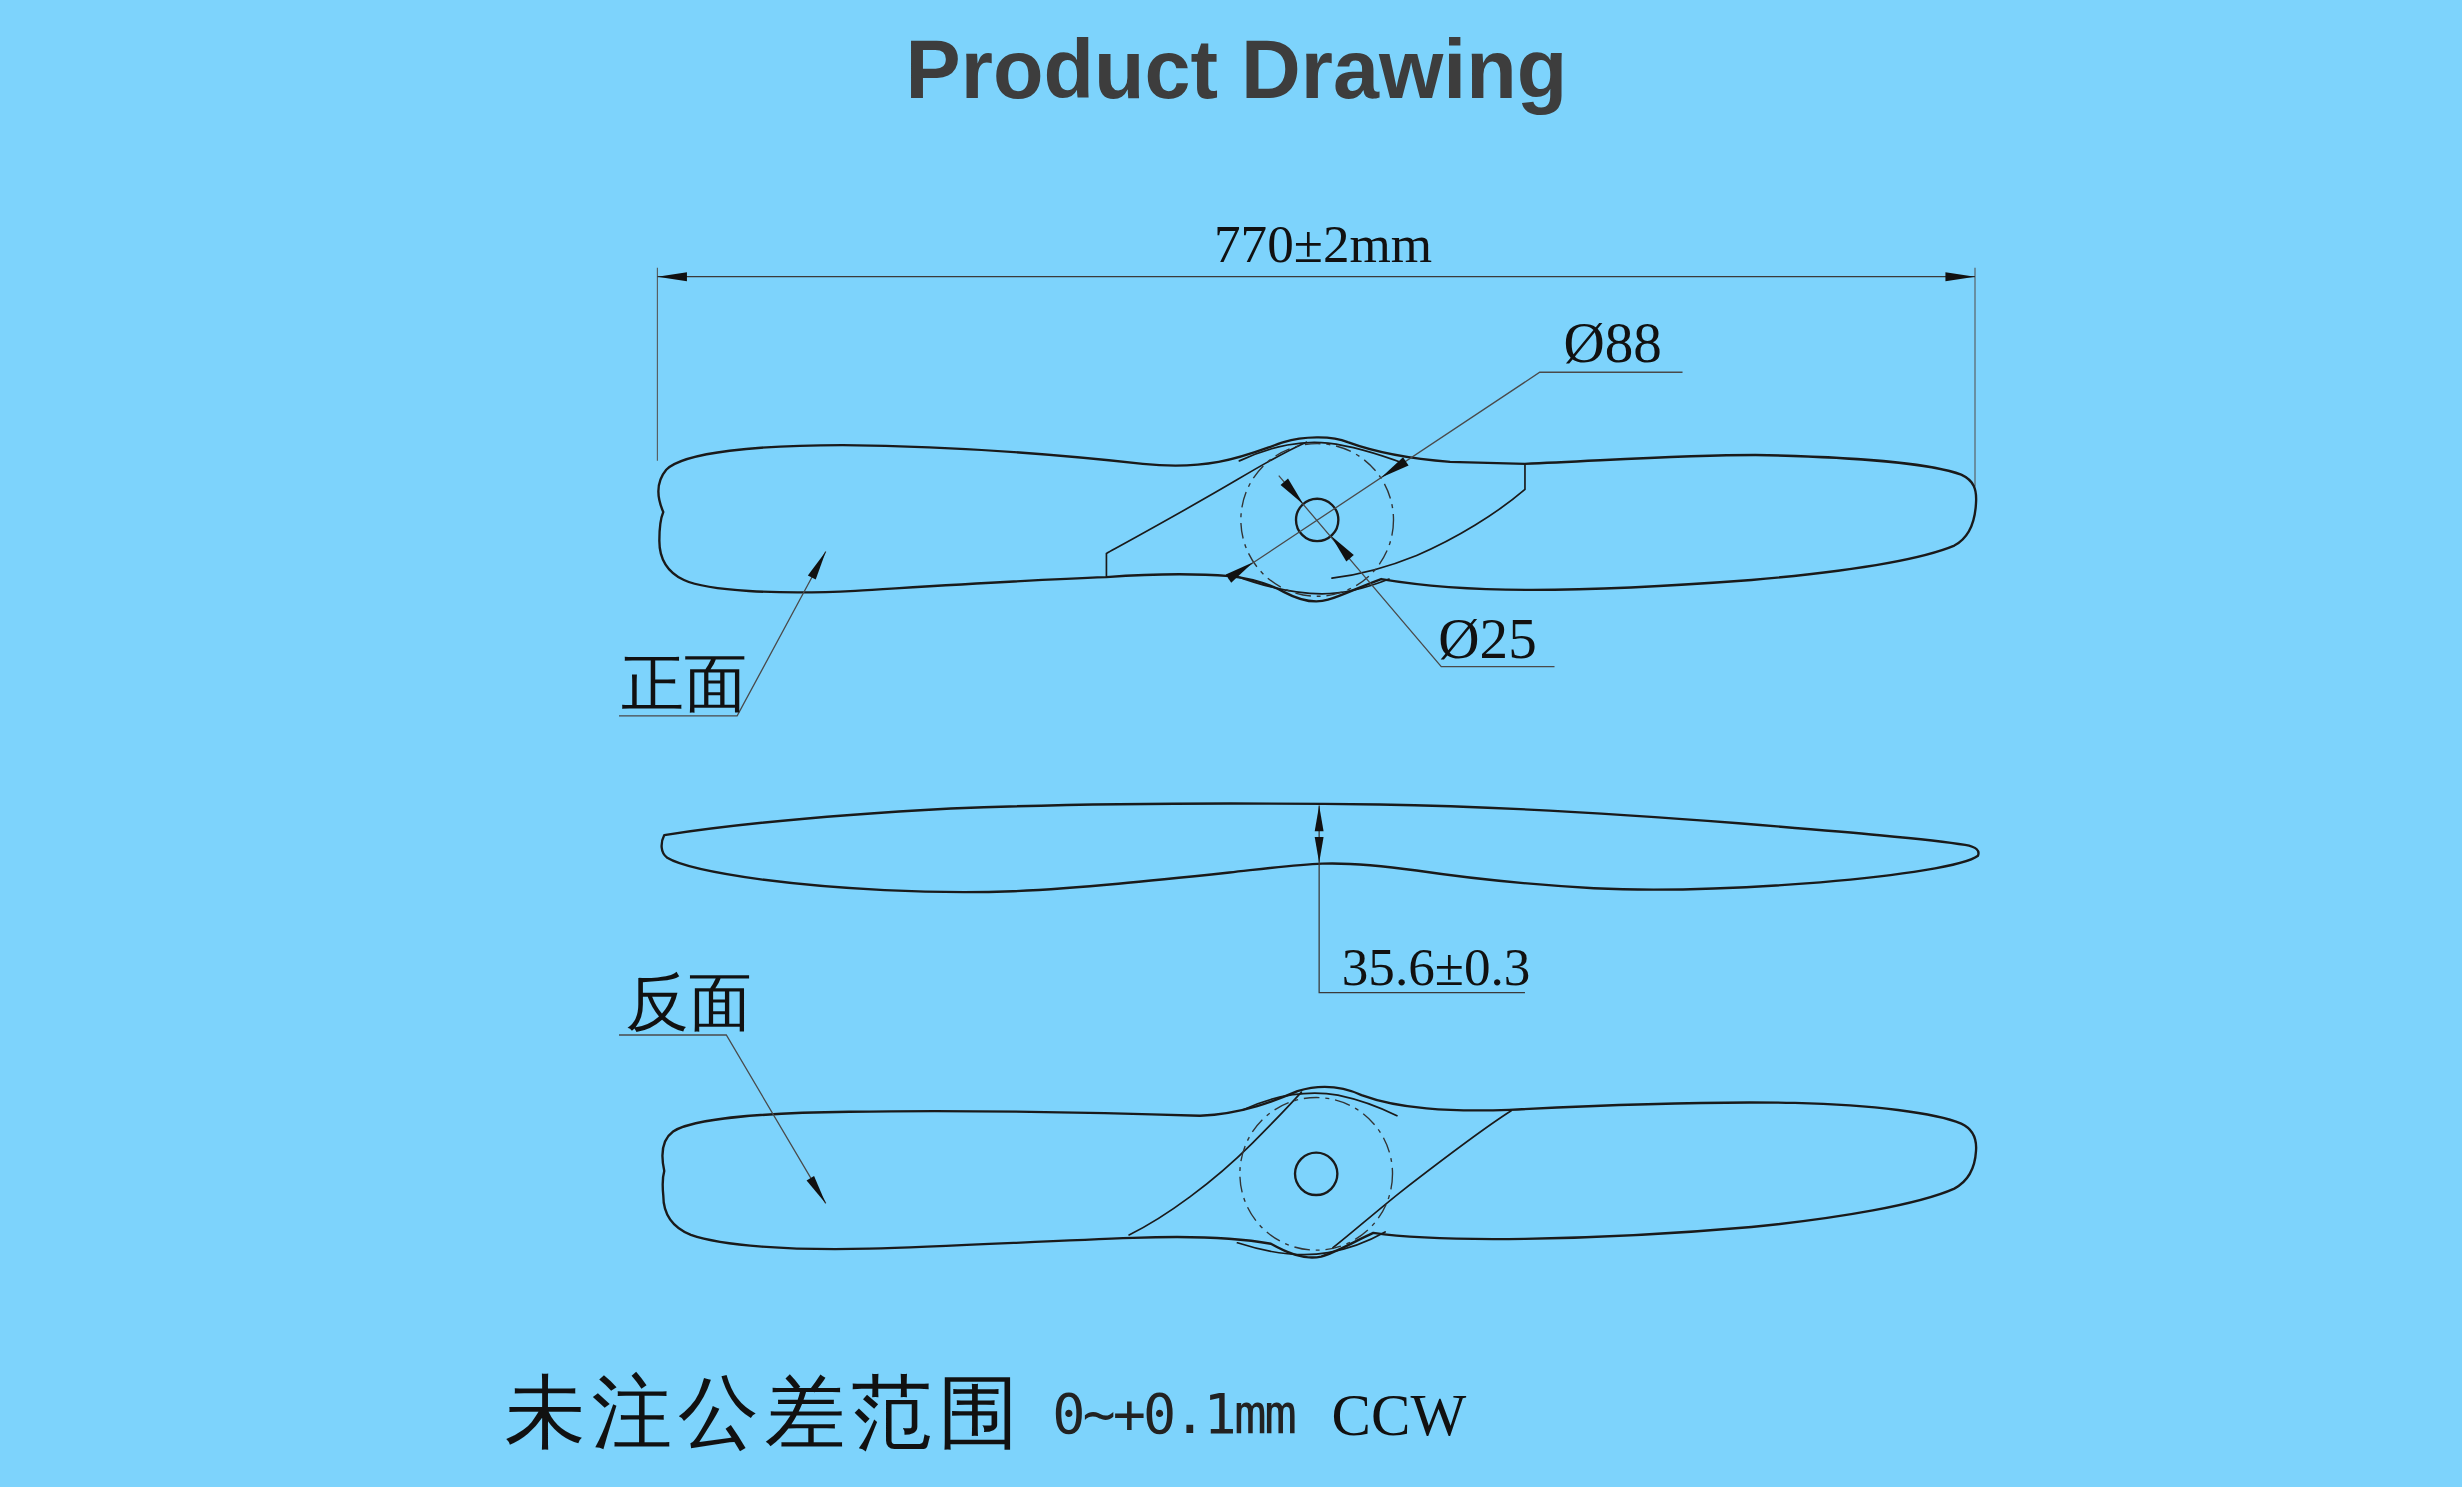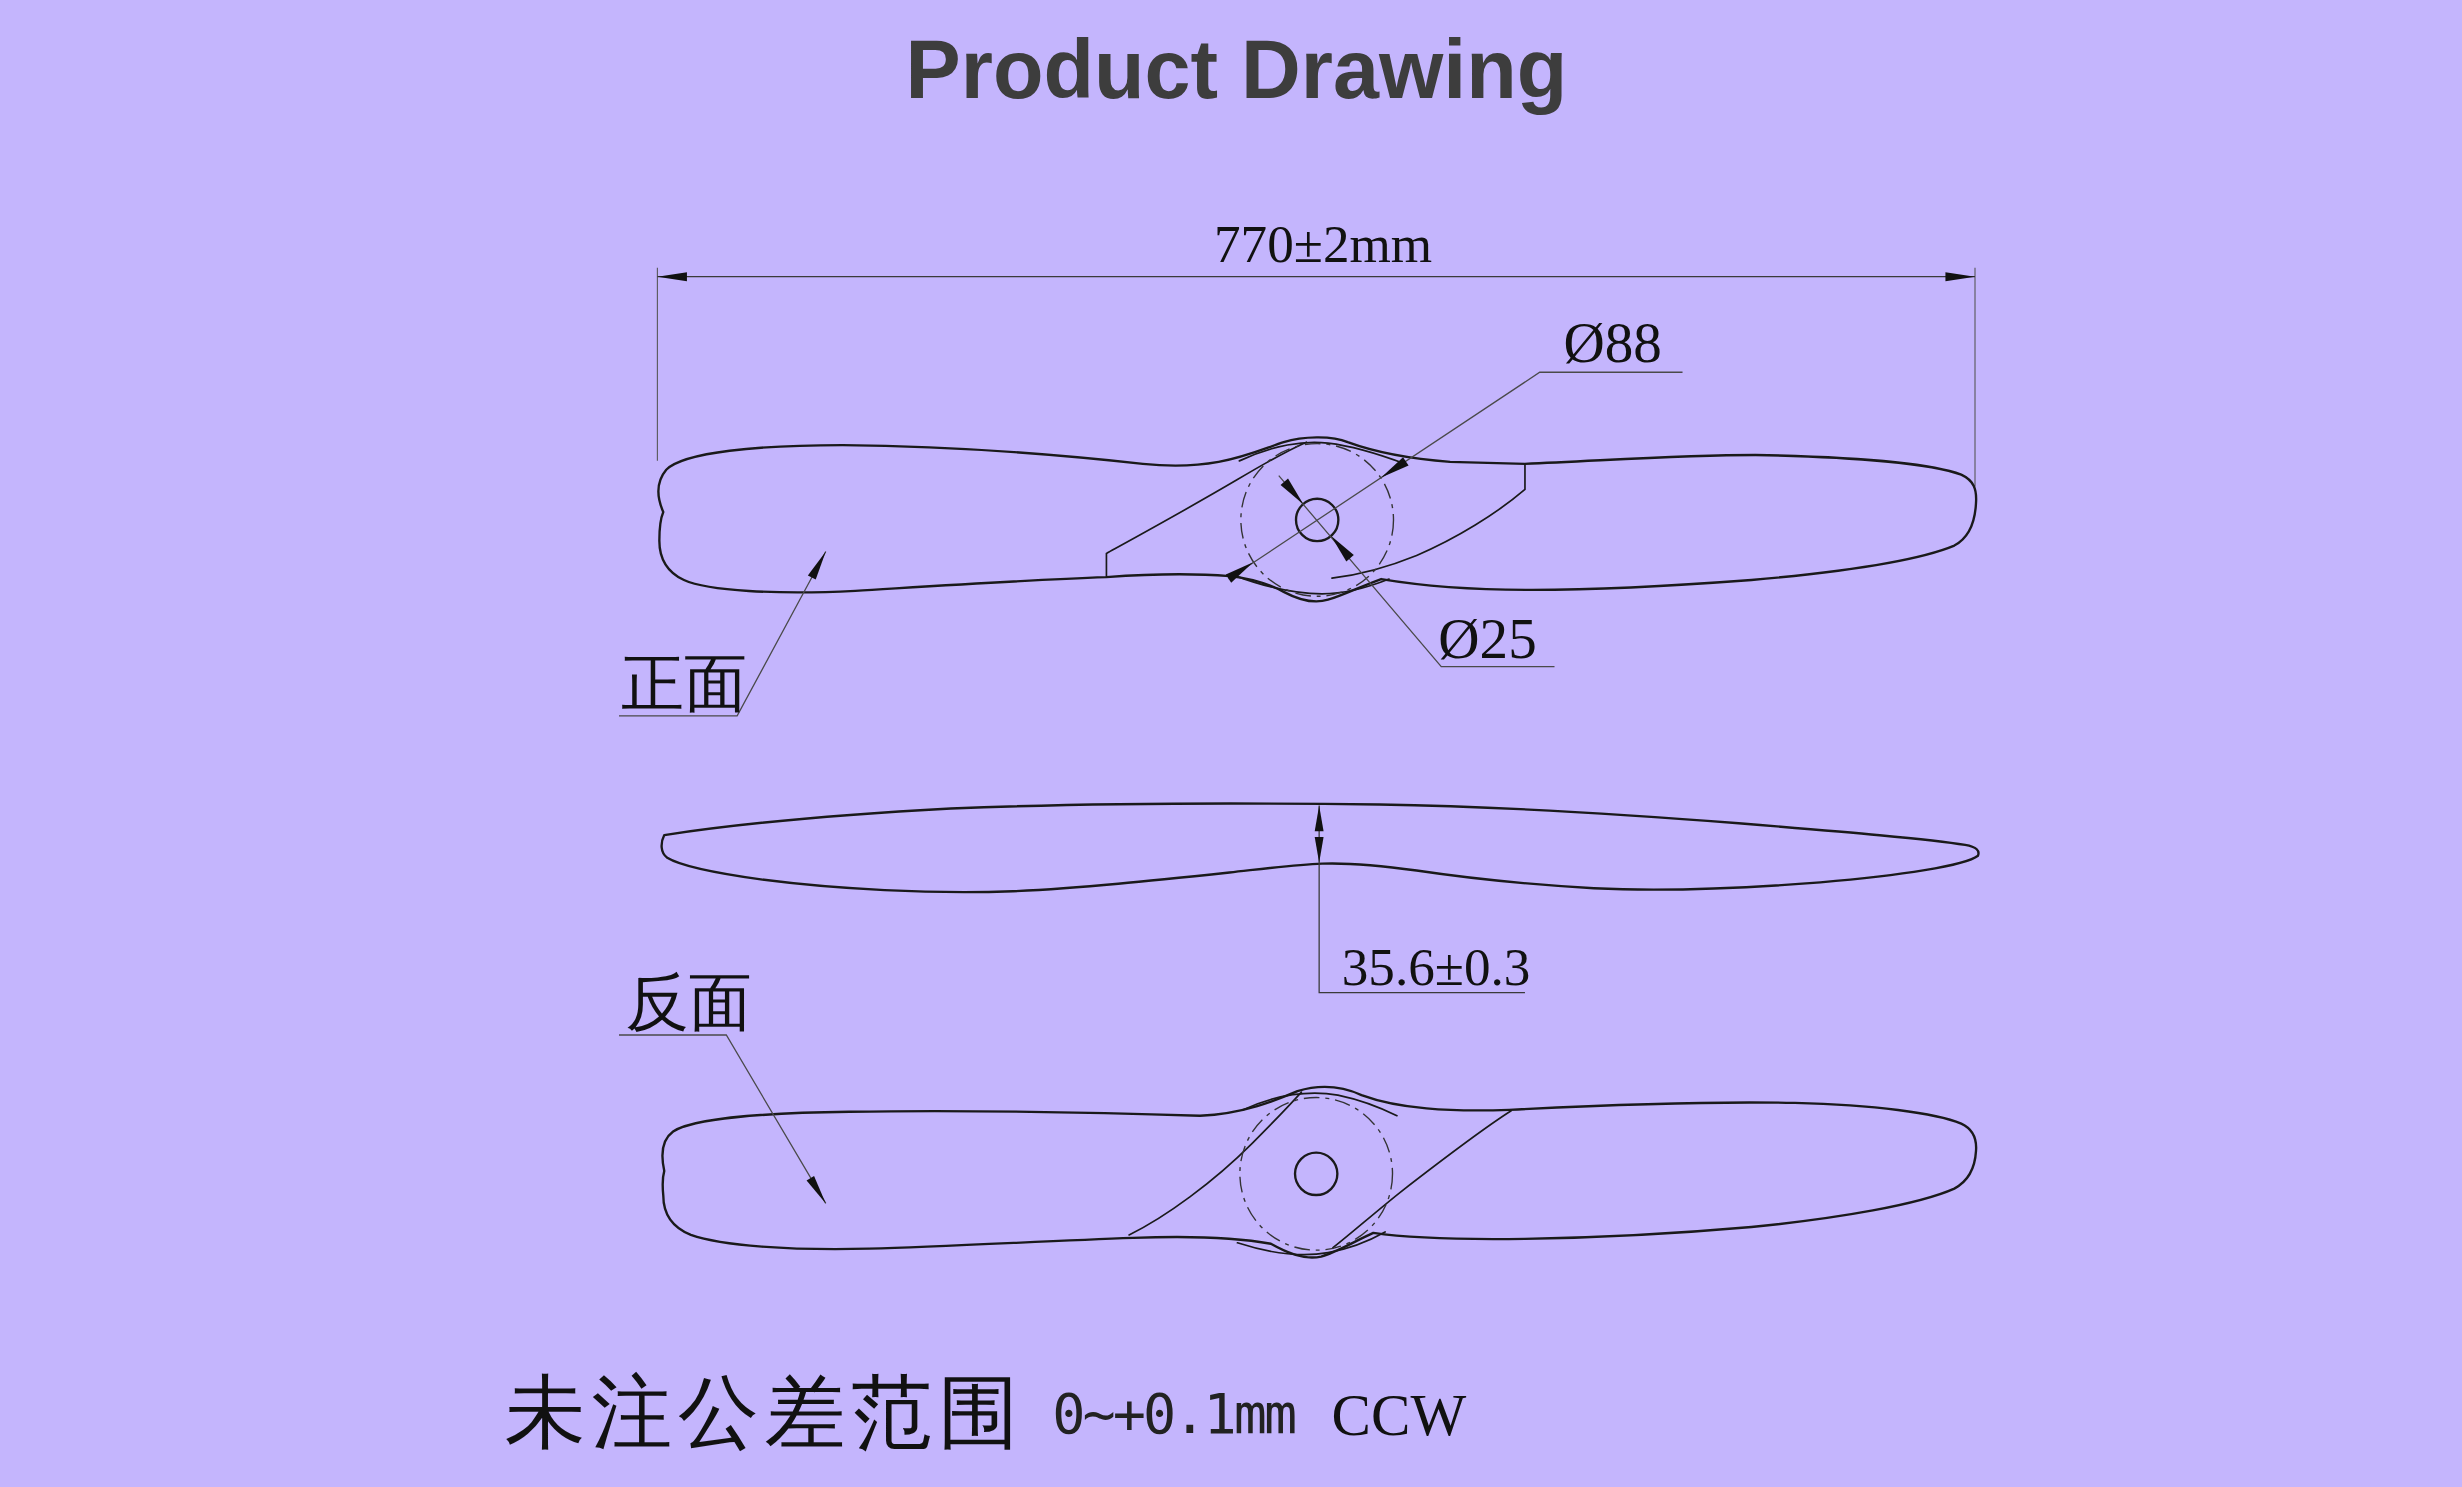--- a/index.html
+++ b/index.html
@@ -1,16 +1,16 @@
 <!DOCTYPE html>
 <html><head>
 <meta charset="utf-8">
 <style>
   html,body{margin:0;padding:0;background:#ffffff;}
-  .sheet{position:relative;width:2463px;height:1487px;background:#c4b5fd;overflow:hidden;text-align:center;}
+  .sheet{position:relative;width:2463px;height:1487px;background:#7dd3fc;overflow:hidden;text-align:center;}
   svg{position:absolute;left:0;top:0;}
   .title-text{font-family:"Liberation Sans","DejaVu Sans",sans-serif;font-weight:700;fill:#3d3d3d;font-size:84px;}
   .dim-text{font-family:"Liberation Serif","DejaVu Serif",serif;fill:#111111;font-size:54px;}
   .dim-text-big{font-family:"Liberation Serif","DejaVu Serif",serif;fill:#111111;font-size:58px;}
   .cn-label{font-family:"Liberation Serif","DejaVu Serif",serif;fill:#111111;font-size:64px;}
   .cn-note{font-family:"Liberation Serif","DejaVu Serif",serif;fill:#111111;font-size:82px;letter-spacing:6px;}
   .mono-note{font-family:"DejaVu Sans Mono","Liberation Mono",monospace;fill:#222222;font-size:56px;letter-spacing:-3px;}
   .ccw-note{font-family:"Liberation Serif","DejaVu Serif",serif;fill:#111111;font-size:60px;}
   .outline{fill:none;stroke:#1a1a1a;stroke-width:2.4;stroke-linecap:round;stroke-linejoin:round;}
   .inner{fill:none;stroke:#1a1a1a;stroke-width:1.7;stroke-linecap:round;}

